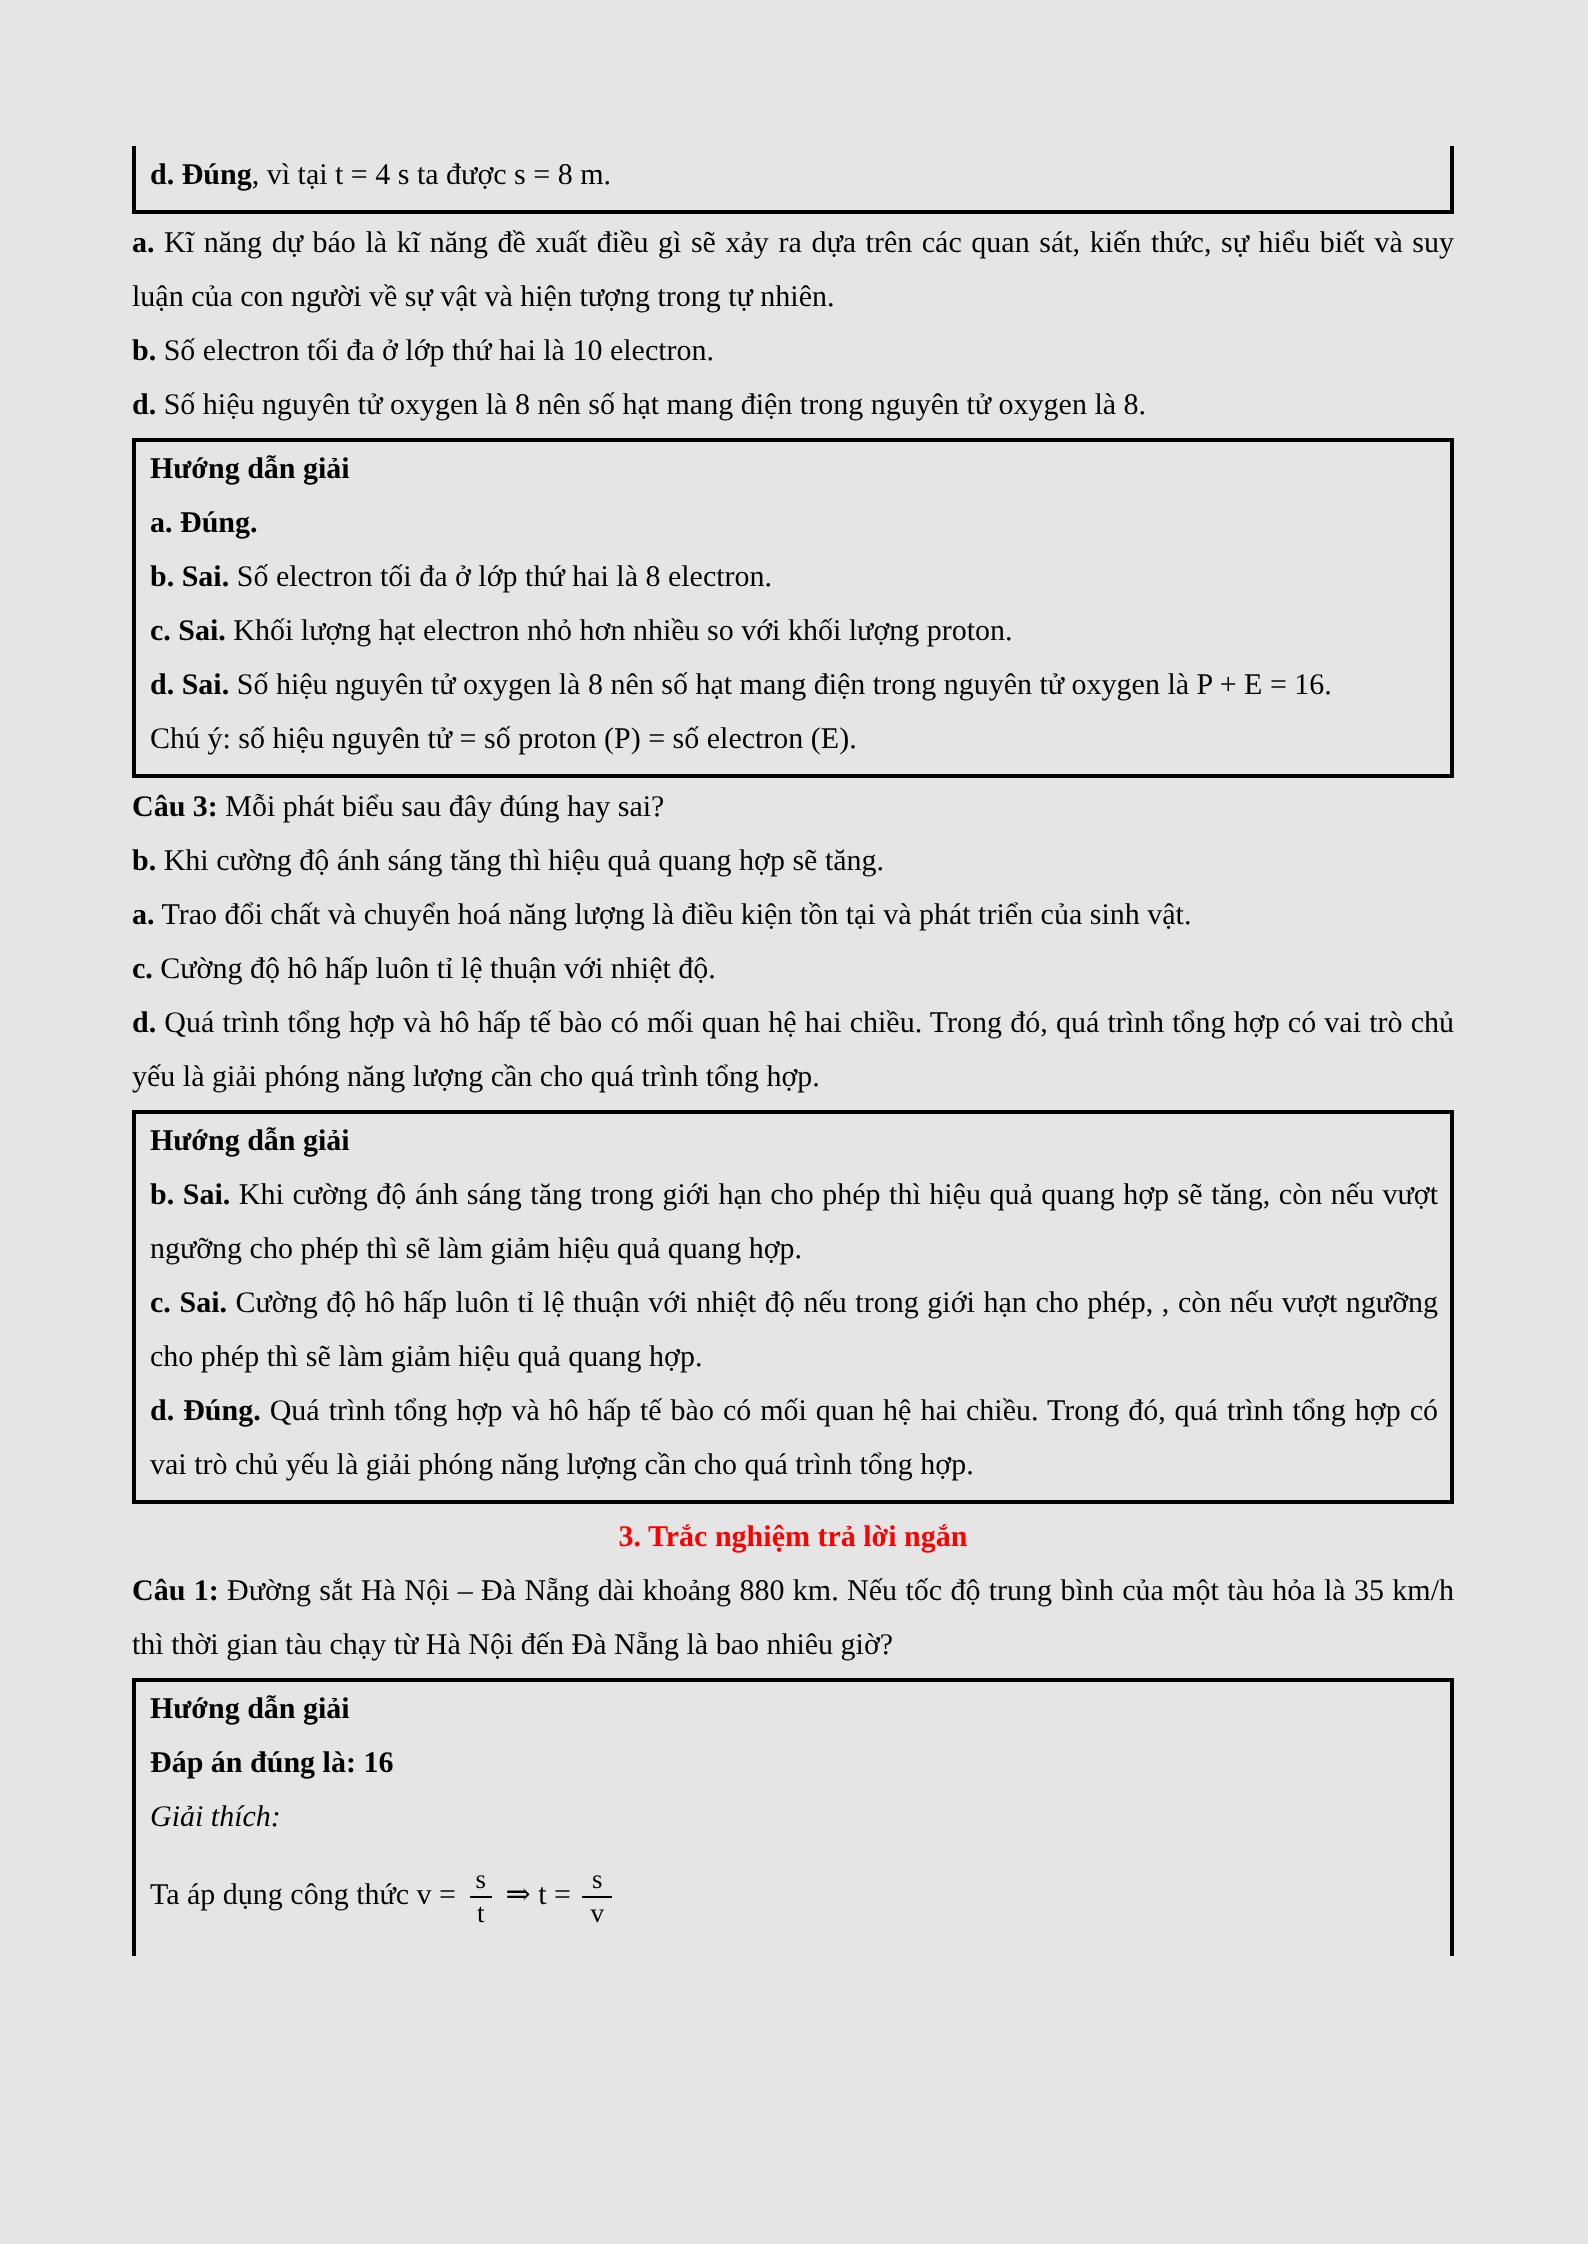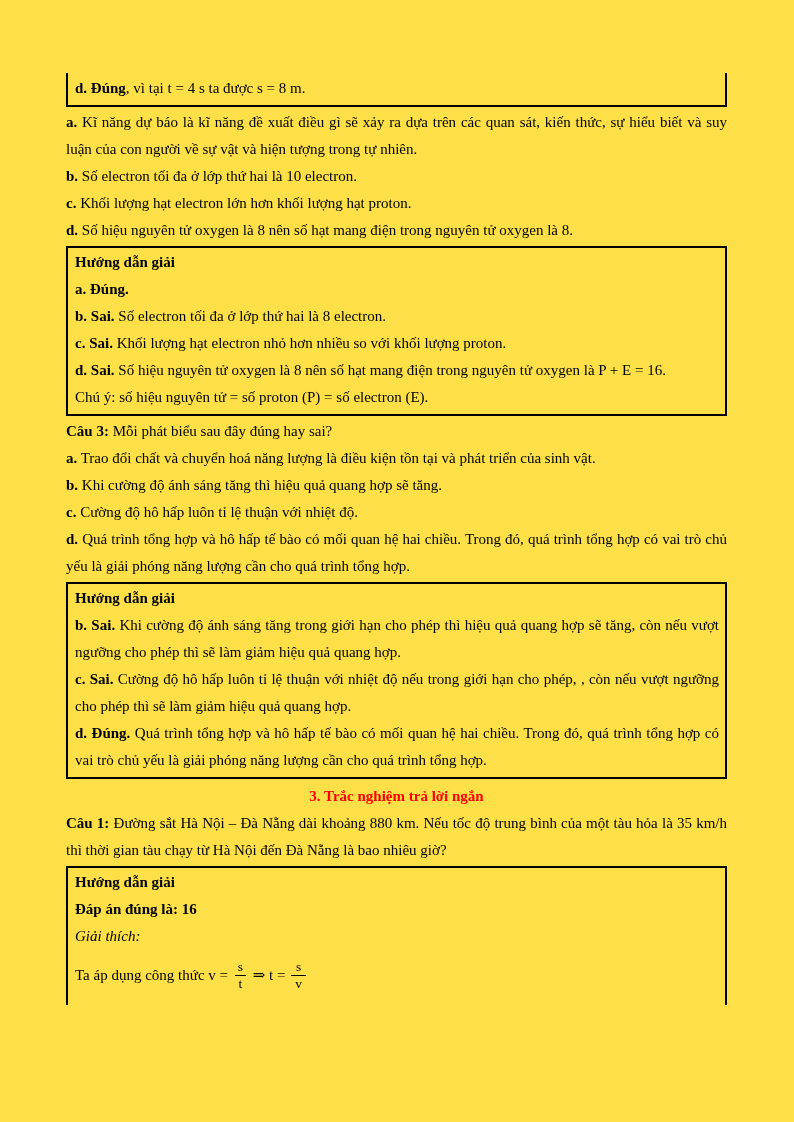--- a/index.html
+++ b/index.html
@@ -1,19 +1,19 @@
 <!DOCTYPE html>
 <html><head>
 <meta charset="utf-8">
 <style>
   html,body{margin:0;padding:0;background:#ffffff;}
   .page{
     position:relative;
     width:794px;height:1122px;
-    background:#fde047;
+    background:#e5e5e5;
     overflow:hidden;
     font-family:"Liberation Serif","DejaVu Serif",serif;
     color:#000000;
   }
   .content{position:absolute;left:66px;top:73px;width:661px;}
   .para{
     margin:0;
     font-size:15px;
     line-height:27px;
     text-align:justify;
@@ -44,33 +44,32 @@
 </head>
 <body>
 
 <div class="page">
   <div class="content" id="content">
       <div class="box open-top">
         <p class="para"><span class="bold">d. Đúng</span><span>, vì tại t = 4 s ta được s = 8 m.</span></p>
       </div>
       <p class="para"><span class="bold">a.</span><span> Kĩ năng dự báo là kĩ năng đề xuất điều gì sẽ xảy ra dựa trên các quan sát, kiến thức, sự hiểu biết và suy luận của con người về sự vật và hiện tượng trong tự nhiên.</span></p>
       <p class="para"><span class="bold">b.</span><span> Số electron tối đa ở lớp thứ hai là 10 electron.</span></p>
-      <p class="para"><span class="bold">c.</span><span> Khối lượng hạt electron lớn hơn khối lượng hạt proton.</span></p>
       <p class="para"><span class="bold">d.</span><span> Số hiệu nguyên tử oxygen là 8 nên số hạt mang điện trong nguyên tử oxygen là 8.</span></p>
       <div class="box">
         <p class="para"><span class="bold">Hướng dẫn giải</span></p>
         <p class="para"><span class="bold">a. Đúng.</span></p>
         <p class="para"><span class="bold">b. Sai.</span><span> Số electron tối đa ở lớp thứ hai là 8 electron.</span></p>
         <p class="para"><span class="bold">c. Sai.</span><span> Khối lượng hạt electron nhỏ hơn nhiều so với khối lượng proton.</span></p>
         <p class="para"><span class="bold">d. Sai.</span><span> Số hiệu nguyên tử oxygen là 8 nên số hạt mang điện trong nguyên tử oxygen là P + E = 16.</span></p>
         <p class="para"><span>Chú ý: số hiệu nguyên tử = số proton (P) = số electron (E).</span></p>
       </div>
       <p class="para"><span class="bold">Câu 3:</span><span> Mỗi phát biểu sau đây đúng hay sai?</span></p>
+      <p class="para"><span class="bold">b.</span><span> Khi cường độ ánh sáng tăng thì hiệu quả quang hợp sẽ tăng.</span></p>
       <p class="para"><span class="bold">a.</span><span> Trao đổi chất và chuyển hoá năng lượng là điều kiện tồn tại và phát triển của sinh vật.</span></p>
-      <p class="para"><span class="bold">b.</span><span> Khi cường độ ánh sáng tăng thì hiệu quả quang hợp sẽ tăng.</span></p>
       <p class="para"><span class="bold">c.</span><span> Cường độ hô hấp luôn tỉ lệ thuận với nhiệt độ.</span></p>
       <p class="para"><span class="bold">d.</span><span> Quá trình tổng hợp và hô hấp tế bào có mối quan hệ hai chiều. Trong đó, quá trình tổng hợp có vai trò chủ yếu là giải phóng năng lượng cần cho quá trình tổng hợp.</span></p>
       <div class="box">
         <p class="para"><span class="bold">Hướng dẫn giải</span></p>
         <p class="para"><span class="bold">b. Sai.</span><span> Khi cường độ ánh sáng tăng trong giới hạn cho phép thì hiệu quả quang hợp sẽ tăng, còn nếu vượt ngưỡng cho phép thì sẽ làm giảm hiệu quả quang hợp.</span></p>
         <p class="para"><span class="bold">c. Sai.</span><span> Cường độ hô hấp luôn tỉ lệ thuận với nhiệt độ nếu trong giới hạn cho phép, , còn nếu vượt ngưỡng cho phép thì sẽ làm giảm hiệu quả quang hợp.</span></p>
         <p class="para"><span class="bold">d. Đúng.</span><span> Quá trình tổng hợp và hô hấp tế bào có mối quan hệ hai chiều. Trong đó, quá trình tổng hợp có vai trò chủ yếu là giải phóng năng lượng cần cho quá trình tổng hợp.</span></p>
       </div>
       <p class="para heading-red"><span>3. Trắc nghiệm trả lời ngắn</span></p>
       <p class="para"><span class="bold">Câu 1:</span><span> Đường sắt Hà Nội – Đà Nẵng dài khoảng 880 km. Nếu tốc độ trung bình của một tàu hỏa là 35 km/h thì thời gian tàu chạy từ Hà Nội đến Đà Nẵng là bao nhiêu giờ?</span></p>

